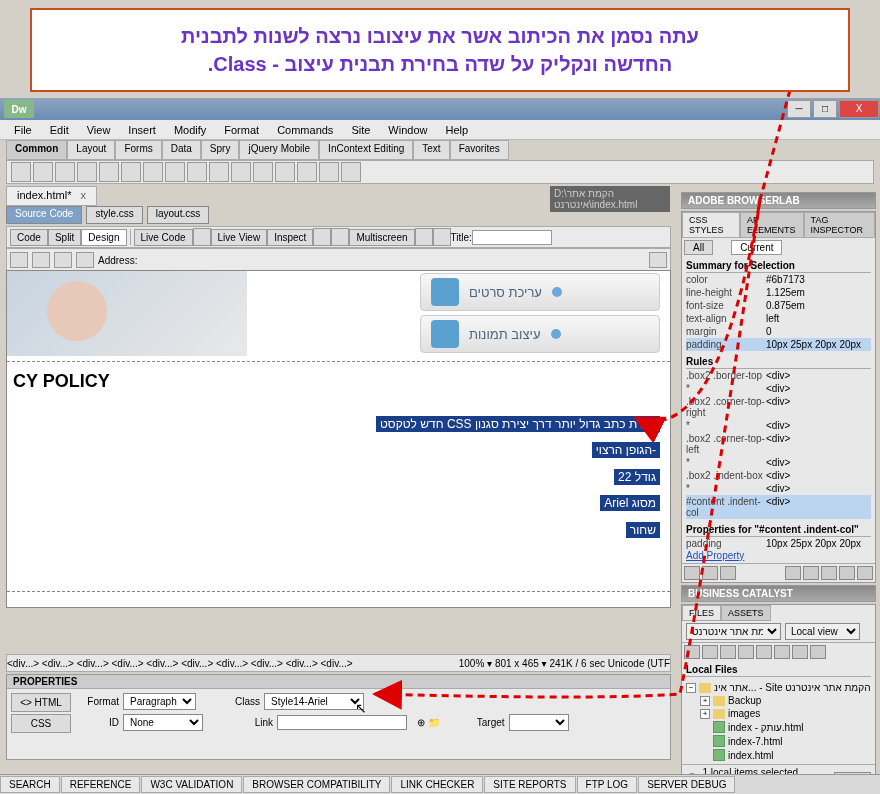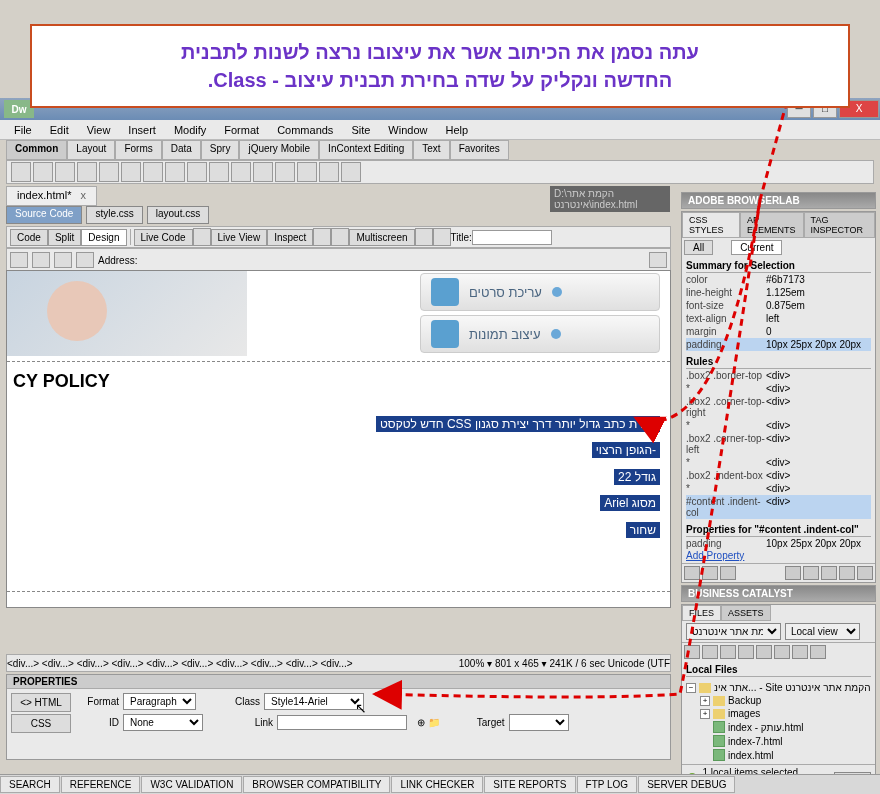--- a/index.html
+++ b/index.html
@@ -1,19 +1,19 @@
 <!DOCTYPE html>
 <html><head>
 <meta charset="utf-8">
 <style>
 * { box-sizing: border-box; margin: 0; padding: 0; }
 body { font-family: Arial, sans-serif; font-size: 11px; background: #d4d0c8; width: 880px; height: 794px; position: relative; overflow: hidden; }
 
 
-.callout { position: absolute; top: 24px; left: 30px; right: 30px; border: 2px solid #c94c1f; background: #fff; padding: 12px 20px; z-index: 100; text-align: center; }
+.callout { position: absolute; top: 8px; left: 30px; right: 30px; border: 2px solid #c94c1f; background: #fff; padding: 12px 20px; z-index: 100; text-align: center; }
 .callout-text { color: #6b33c7; font-size: 20px; font-weight: bold; line-height: 1.4; direction: rtl; }
 
 
 .titlebar { position: absolute; top: 98px; left: 0; right: 0; height: 22px; background: linear-gradient(#8fa4bf, #6b8cb5); display: flex; align-items: center; }
 .titlebar .dw-logo { width: 30px; height: 18px; margin-left: 4px; background: #88b888; display: flex; align-items: center; justify-content: center; color: #fff; font-size: 10px; font-weight: bold; }
 .titlebar .winbtns { margin-left: auto; display: flex; }
 .titlebar .winbtn { width: 24px; height: 18px; margin: 2px 1px; background: #e0e0e0; border: 1px solid #999; font-size: 10px; text-align: center; line-height: 16px; }
 .titlebar .winbtn.close { background: #d44; color: #fff; width: 40px; }
 
 

